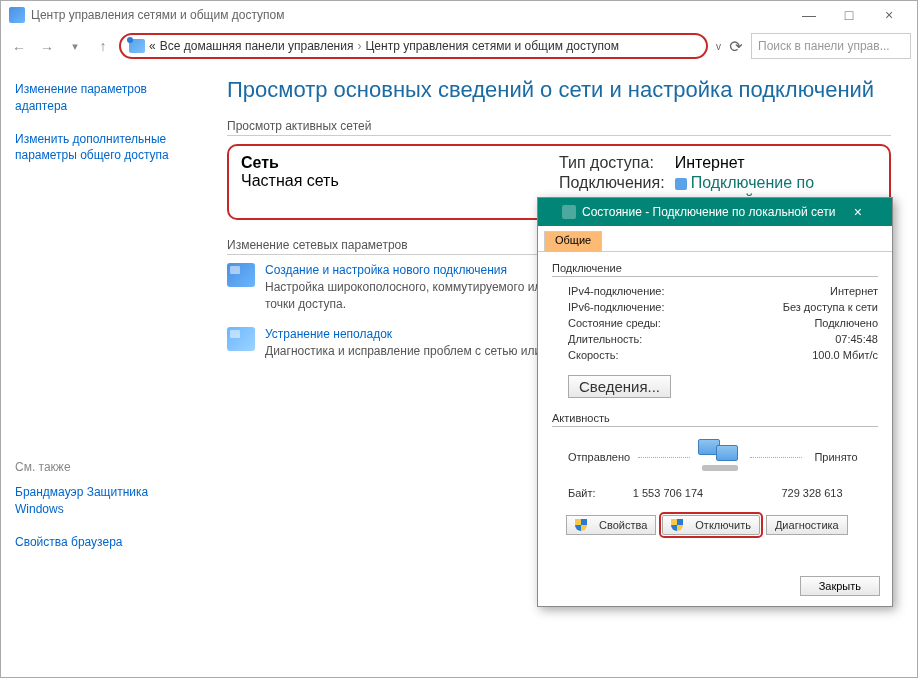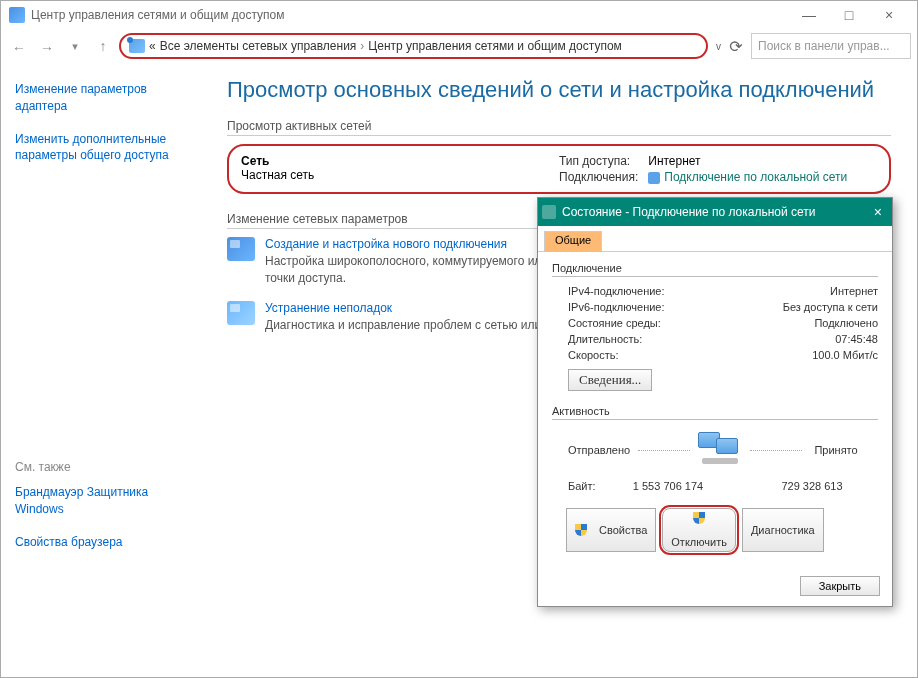--- a/index.html
+++ b/index.html
@@ -19,57 +19,57 @@
     .searchbox { width: 160px; height: 26px; border: 1px solid #ccc; padding: 0 6px; font-size: 12px; color: #999; display: flex; align-items: center; }
     .content { display: flex; height: calc(100% - 62px); }
     .sidebar { width: 210px; padding: 18px 14px; font-size: 12px; }
     .sidebar a { color: #0066cc; text-decoration: none; display: block; margin-bottom: 16px; line-height: 1.4; }
     .see-also-hdr { color: #888; font-size: 12px; margin-bottom: 10px; }
     .sidebar-spacer { height: 280px; }
     .main { flex: 1; padding: 14px 26px 14px 16px; }
     .main h1 { color: #1a6aa3; font-size: 22px; font-weight: 400; margin: 0 0 16px 0; }
     .section-title { font-size: 12px; color: #555; margin-bottom: 2px; }
     .hr { border-top: 1px solid #ccc; margin-bottom: 8px; }
-    .network-box { border: 2px solid #c62828; border-radius: 17px; padding: 8px 12px; display: flex; font-size: 12px; margin-bottom: 18px; }
+    .network-box { border: 2px solid #c62828; border-radius: 10px; padding: 8px 12px; display: flex; font-size: 16px; margin-bottom: 18px; }
     .network-box .left { flex: 1; }
     .network-box .right { flex: 1; display: grid; grid-template-columns: auto 1fr; gap: 2px 10px; align-items: start; }
     .network-box .right .lbl { color: #333; }
     .network-box .right .val-link { color: #0f766e; }
     .bold { font-weight: 600; }
     .task-row { display: flex; gap: 10px; margin-bottom: 14px; font-size: 12px; }
     .task-icon { width: 28px; height: 24px; flex-shrink: 0; background: linear-gradient(135deg,#4a90e2,#6bb6ff); border-radius: 3px; position: relative; }
     .task-icon.ti2 { background: linear-gradient(135deg,#6bb6ff,#9dd4ff); }
     .task-icon::after { content: ''; position: absolute; width: 10px; height: 8px; background: #fff; opacity: 0.5; top: 3px; left: 3px; border-radius: 1px; }
     .task-row .task-title { color: #0066cc; margin-bottom: 2px; }
     .task-row .task-desc { color: #555; line-height: 1.4; }
     
     .dialog { position: absolute; top: 196px; left: 536px; width: 356px; height: 410px; border: 1px solid #8a8a8a; box-shadow: 3px 3px 10px rgba(0,0,0,0.35); background: #fff; }
-    .dlg-title { height: 28px; background: #008577; color: #fff; display: flex; align-items: center; padding: 0 4px; font-size: 12px; justify-content: space-between; }
+    .dlg-title { height: 28px; background: #008577; color: #fff; display: flex; align-items: center; padding: 0 24px; font-size: 12px; justify-content: space-between; }
     .dlg-title .ic { width: 14px; height: 14px; margin-right: 6px; background: #fff; opacity: 0.3; border-radius: 2px; }
     .dlg-close { cursor: pointer; font-size: 14px; padding: 0 6px; }
     .dlg-tabbar { display: flex; padding: 4px 6px 0 6px; background: #fff; border-bottom: 1px solid #ccc; height: 26px; }
     .dlg-tab { border: 1px solid #ccc; border-bottom: none; padding: 2px 10px; font-size: 11px; background: #fdba74; position: relative; top: 1px; }
     .dlg-body { padding: 10px 14px; font-size: 11px; color: #333; }
     .fieldset-label { font-size: 11px; color: #333; margin-bottom: 2px; }
     .fieldset-line { border-top: 1px solid #bbb; margin-bottom: 6px; }
     .kv-row { display: flex; justify-content: space-between; padding: 2px 0 2px 16px; font-size: 11px; }
     .kv-row .k { color: #333; }
     .kv-row .v { color: #333; }
-    .btn-small { display: inline-block; border: 1px solid #aaa; background: linear-gradient(#fdfdfd,#e8e8e8); padding: 2px 10px; font-size: 13px; margin-left: 16px; margin-top: 6px; cursor: pointer; font-family: Liberation Serif, serif; }
+    .btn-small { display: inline-block; border: 1px solid #aaa; background: linear-gradient(#fdfdfd,#e8e8e8); padding: 2px 10px; font-size: 15px; margin-left: 16px; margin-top: 12px; cursor: pointer; }
     .activity { margin-top: 14px; }
     .activity-row { display: flex; align-items: center; justify-content: space-between; padding: 6px 16px; font-size: 11px; }
     .act-icon { width: 44px; height: 36px; position: relative; }
     .act-icon .mon1, .act-icon .mon2 { position: absolute; width: 22px; height: 16px; background: linear-gradient(#8fc4ef,#5aa3e8); border: 1px solid #3a7fbf; border-radius: 2px; }
     .act-icon .mon1 { top: 0; left: 0; }
     .act-icon .mon2 { top: 6px; left: 18px; }
     .act-icon .cable { position: absolute; bottom: 4px; left: 4px; width: 36px; height: 6px; background: #c0c0c0; border-radius: 2px; }
     .btn-row { display: flex; gap: 6px; padding: 10px 14px 0 14px; }
     .btn { border: 1px solid #aaa; background: linear-gradient(#fdfdfd,#e8e8e8); padding: 3px 8px; font-size: 11px; cursor: pointer; display: flex; align-items: center; gap: 12px; }
     .shield { width: 12px; height: 12px; display: inline-block; background: conic-gradient(#2d7bd0 0 25%, #f7c948 0 50%, #2d7bd0 0 75%, #f7c948 0 100%); border-radius: 0 0 50% 50%; }
-    .btn.highlight { outline: 2px solid #c62828; outline-offset: 1px; border-radius: 8px; flex-direction: column; }
+    .btn.highlight { outline: 2px solid #c62828; outline-offset: 1px; border-radius: 2px; }
     .dlg-footer { position: absolute; bottom: 10px; right: 12px; }
     .btn-close-dlg { border: 1px solid #aaa; background: linear-gradient(#fdfdfd,#e8e8e8); padding: 3px 18px; font-size: 11px; cursor: pointer; }
     .mini-icon { width: 12px; height: 12px; display: inline-block; vertical-align: middle; margin-right: 4px; background: #5aa3e8; border-radius: 2px; }
     .chev-dn { font-size: 10px; color: #666; margin-left: 4px; }
     .long-dash { flex: 1; border-top: 1px dotted #aaa; margin: 0 8px; height: 0; align-self: center; }
     .act-labels { flex: 1; text-align: center; }
   </style>
 </head>
 <body>
 
@@ -85,21 +85,21 @@
   </div>
 
   <div class="navbar">
     <div class="navbtn">←</div>
     <div class="navbtn">→</div>
     <div class="navbtn" style="font-size:11px">▾</div>
     <div class="navbtn">↑</div>
     <div class="breadcrumb-wrap">
       <span class="bc-icon"></span>
       <span>«</span>
-      <span>Все элементы сетевых управления</span>
+      <span>Все домашняя панели управления</span>
       <span class="bc-sep">›</span>
       <span>Центр управления сетями и общим доступом</span>
     </div>
     <span class="chev-dn">v</span>
     <div class="refresh-btn">⟳</div>
     <div class="searchbox">
       <span>Поиск в панели управ...</span>
     </div>
   </div>
 

